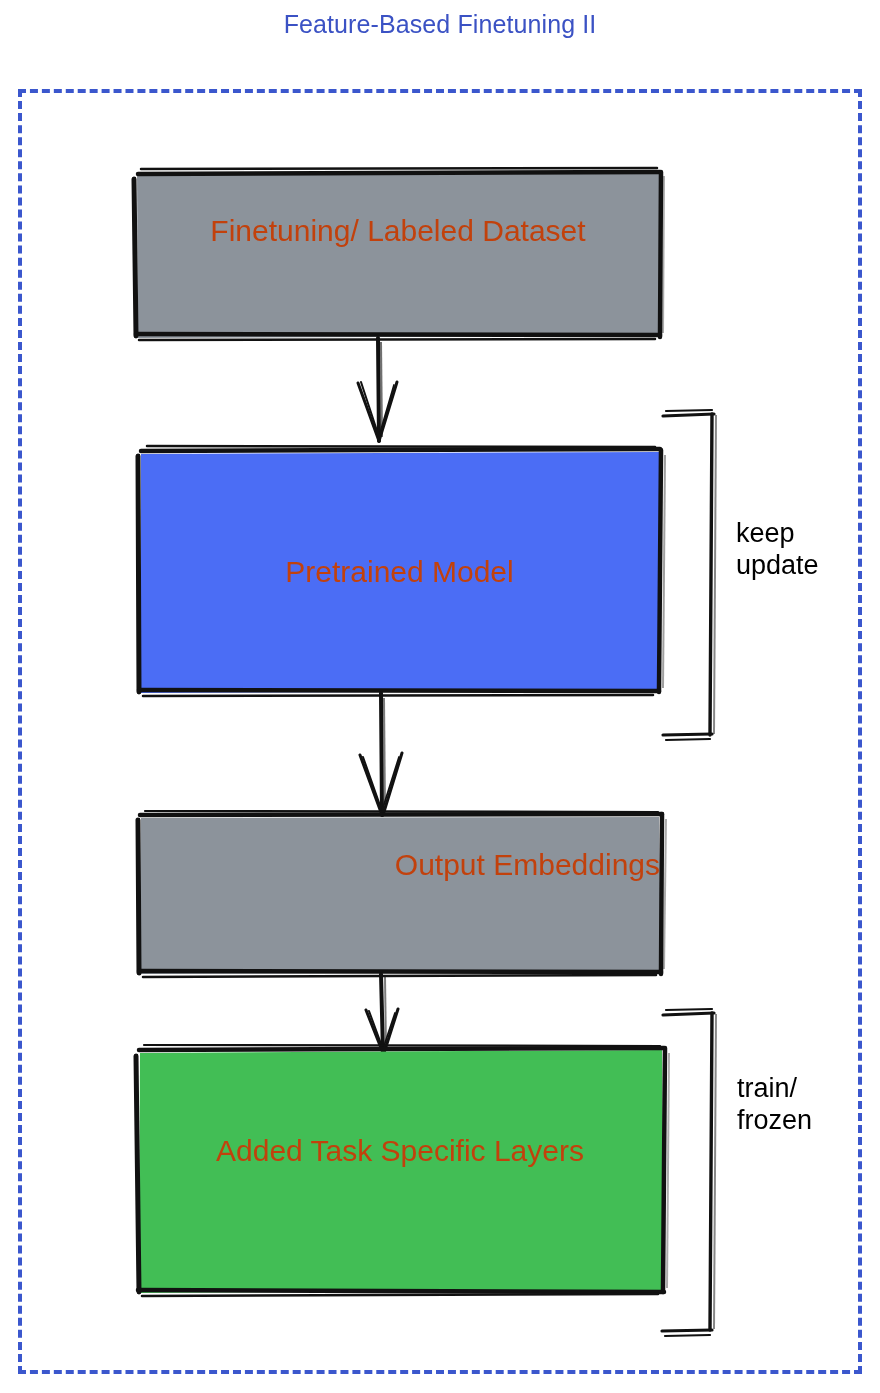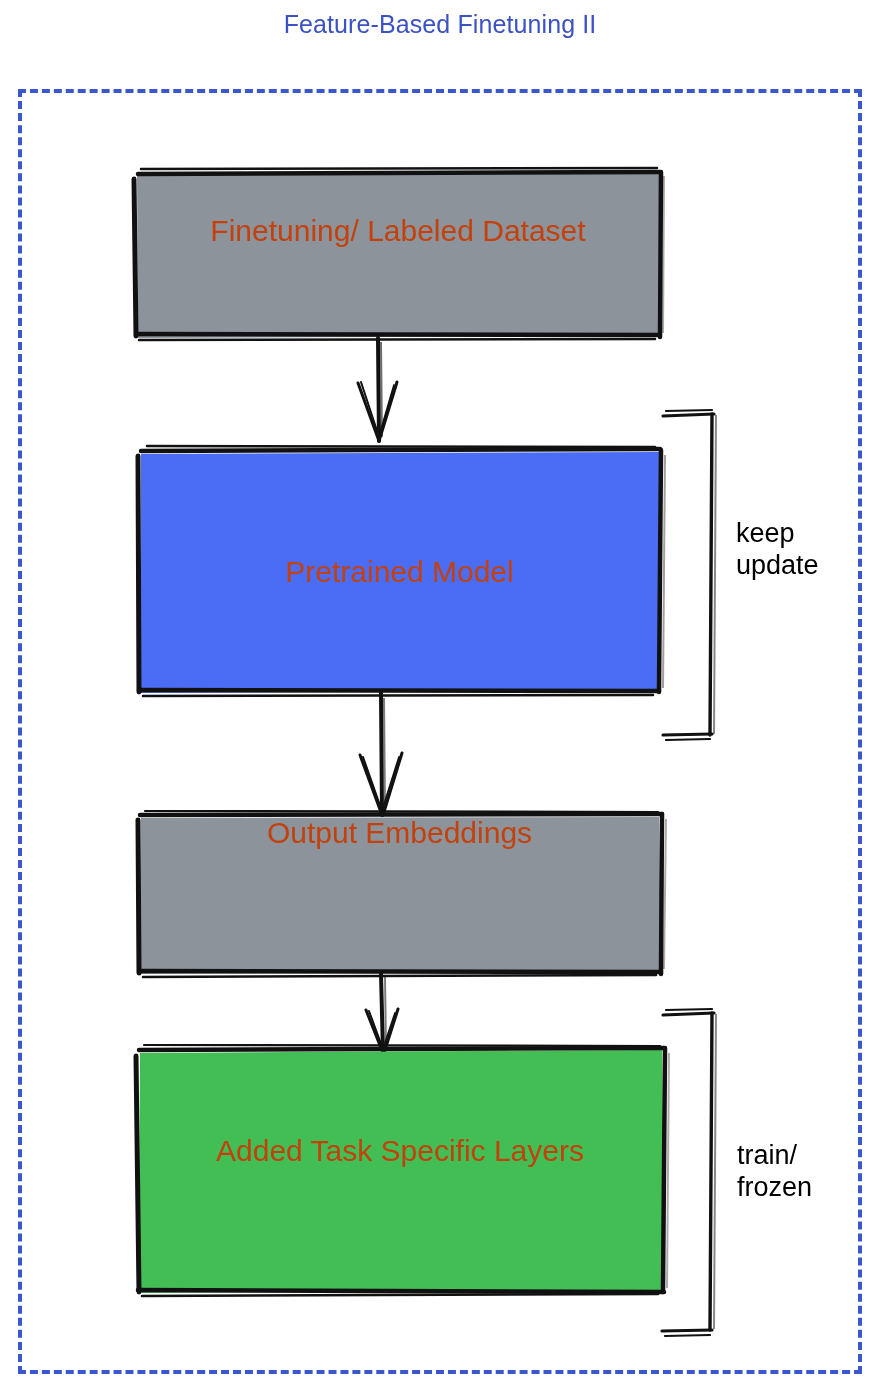--- a/index.html
+++ b/index.html
@@ -85,24 +85,25 @@
   .node-pretrained {
     left: 139px;
     top: 451px;
     width: 521px;
     height: 243px;
     align-items: center;
     justify-content: center;
   }
   .node-embeddings {
     left: 139px;
-    top: 776px;
+    top: 808px;
     width: 521px;
     height: 115px;
     align-items: center;
+    justify-content: flex-end;
   }
   .node-tasklayers {
     left: 136px;
     top: 1048px;
     width: 528px;
     height: 247px;
     align-items: center;
     padding-bottom: 40px;
     text-align: center;
   }
@@ -116,21 +117,21 @@
     font-weight: 400;
     white-space: nowrap;
   }
   .annotation-keep-frozen {
     left: 736px;
     top: 472px;
     margin-top: 45px;
   }
   .annotation-train-update {
     left: 737px;
-    top: 1139px;
+    top: 1072px;
   }
   .annotation .ann-line {
     display: block;
   }
 </style>
 </head>
 <body>
 
 <div id="diagram-root">
 

